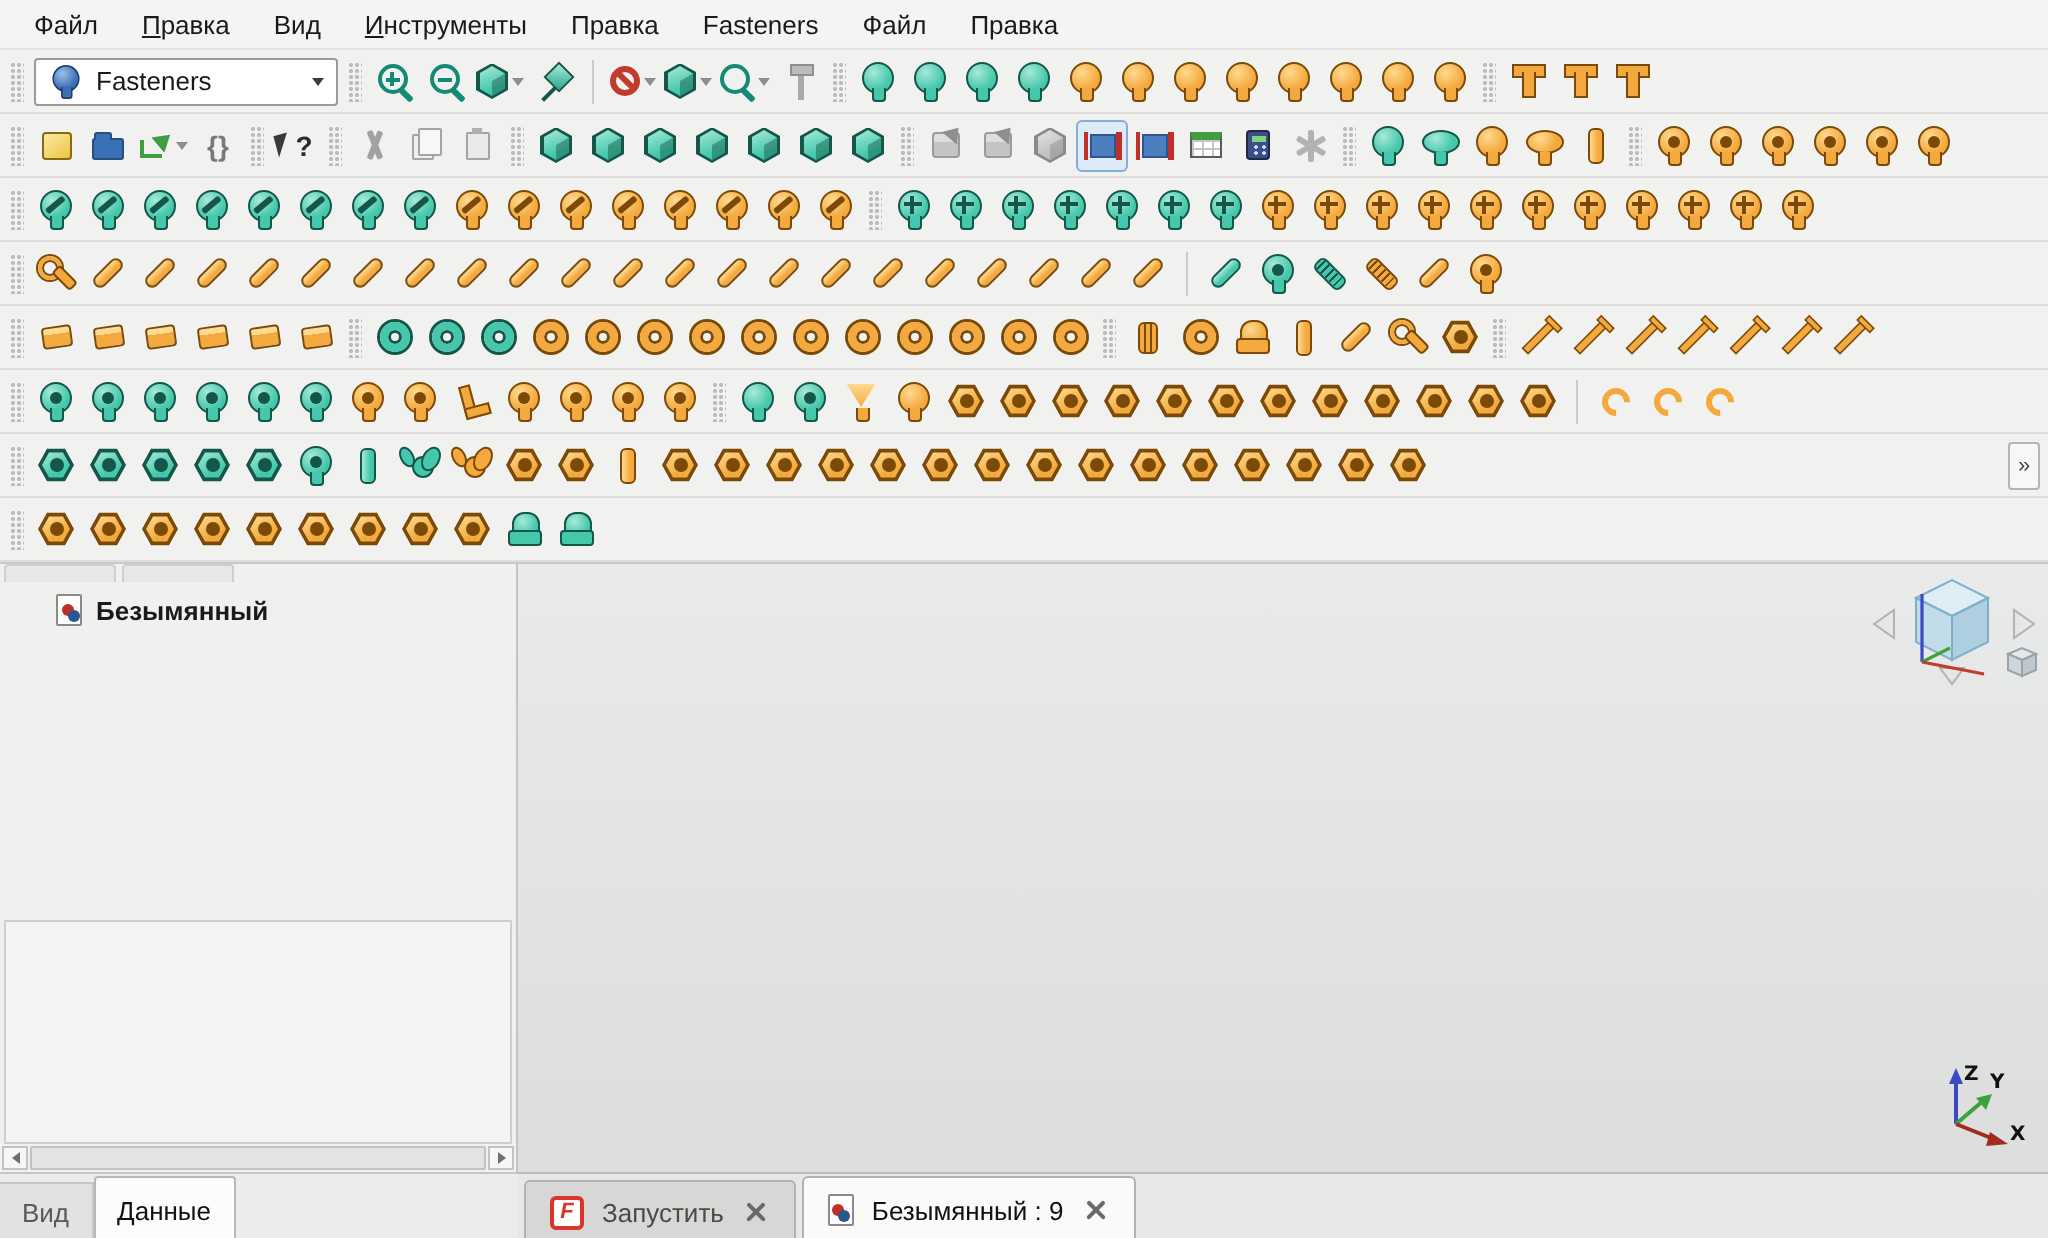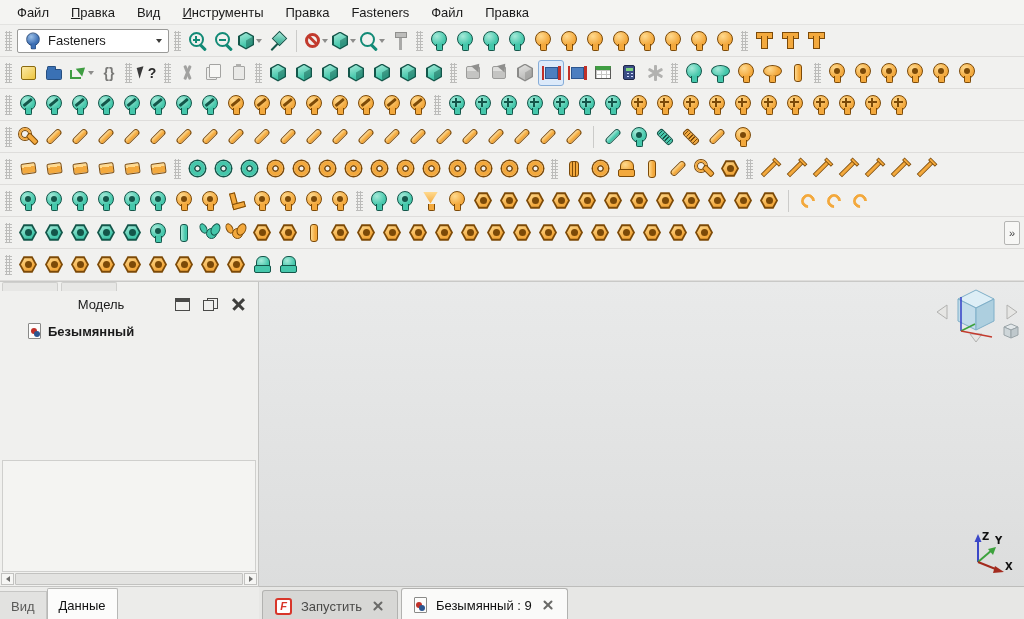--- a/index.html
+++ b/index.html
@@ -1195,26 +1195,20 @@
     </div>
   </div>
 
 <div class="workarea">
 
   <div class="leftpanel">
     <div class="stub-tabs">
       <span class="stub"></span>
       <span class="stub"></span>
     </div>
-    <div class="panel-header">
-      <span class="panel-title">Модель</span>
-      <span class="pw-btn pw-min"></span>
-      <span class="pw-btn pw-float"></span>
-      <span class="pw-btn pw-close"></span>
-    </div>
     <div class="tree">
       <div class="tree-item">
         <span class="doc-icon"></span>
         <span class="tree-label">Безымянный</span>
       </div>
     </div>
     <div class="prop-panel"></div>
     <div class="hscroll">
       <span class="hs-btn">
           <span class="hs-arr-l"></span>

